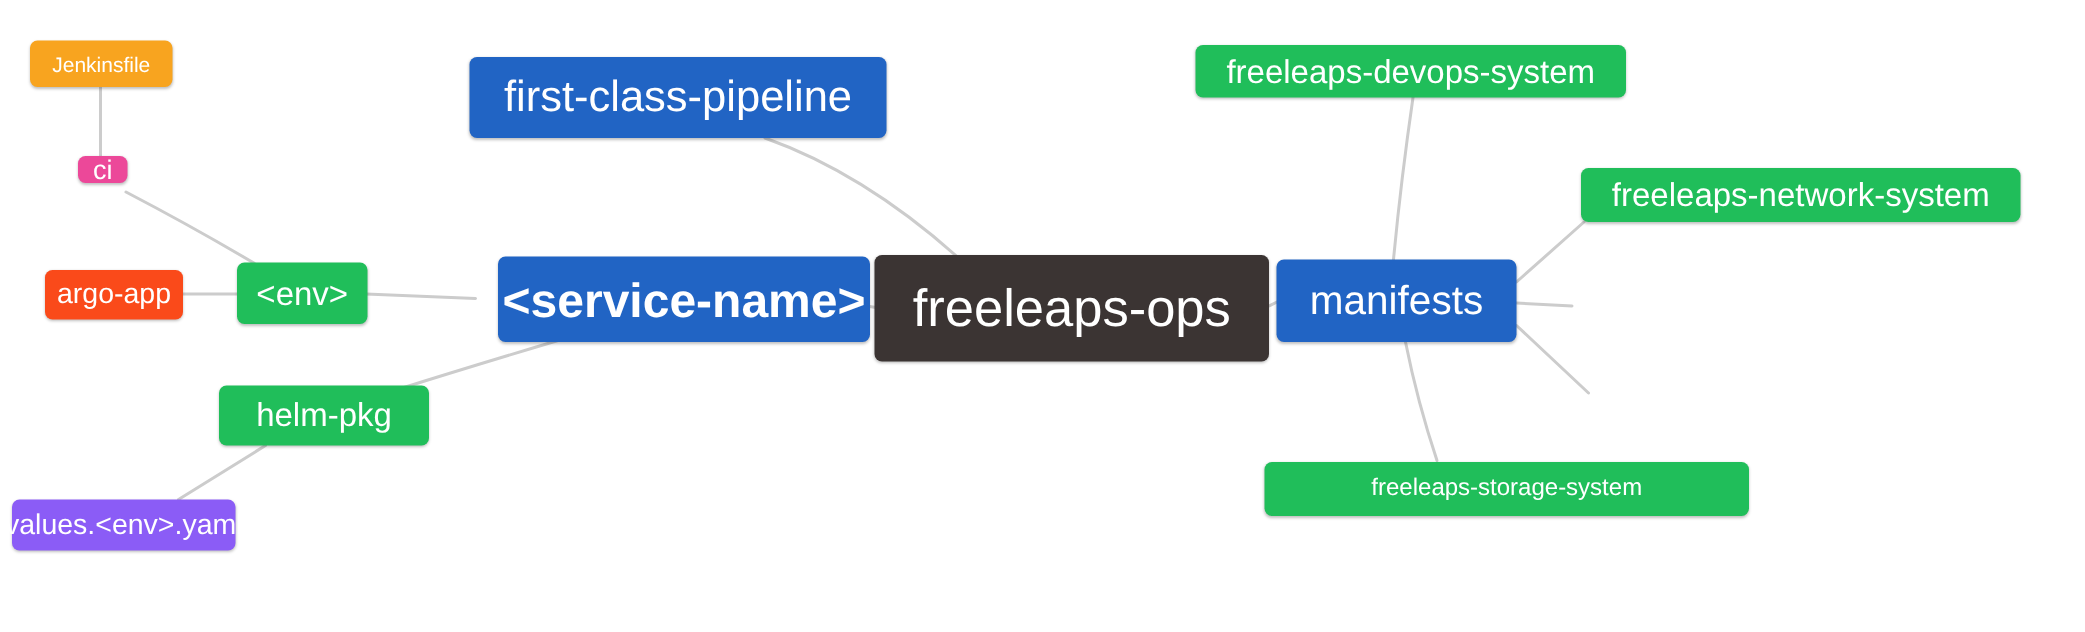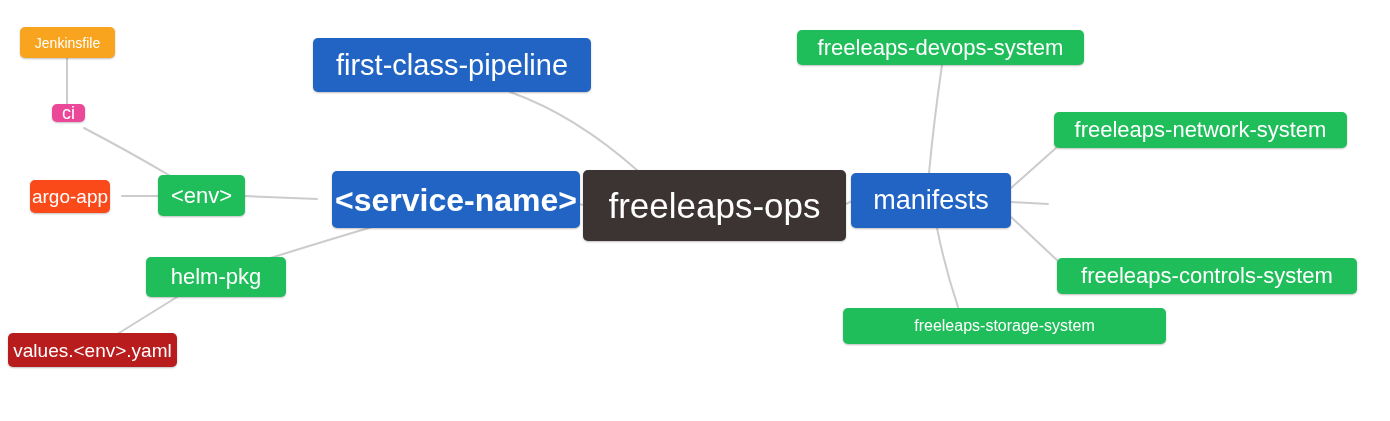--- a/index.html
+++ b/index.html
@@ -62,38 +62,37 @@
     <path d="M 1011,188 L 1056,148" style="stroke: rgb(204, 204, 204);"></path>
     <path d="M 1011,202 L 1048,204" style="stroke: rgb(204, 204, 204);"></path>
     <path d="M 1011,217 L 1059,262" style="stroke: rgb(204, 204, 204);"></path>
     <path d="M 937,228 Q 945,268 958,307" style="stroke: rgb(204, 204, 204);"></path>
   </svg>
 
   <div class="node" style="left: 20px; top: 27px; width: 95px; height: 31px; font-size: 14px; background-color: rgb(248, 164, 31);">Jenkinsfile</div>
 
   <div class="node" style="left: 52px; top: 104px; width: 33px; height: 18px; font-size: 18px; background-color: #ec4899;">ci</div>
 
-  <div class="node" style="left: 30px; top: 180px; width: 80px; height: 33px; font-size: 19px; background-color: rgb(250, 74, 26);">argo-app</div>
+  <div class="node" style="left: 30px; top: 180px; width: 92px; height: 33px; font-size: 19px; background-color: rgb(250, 74, 26);">argo-app</div>
 
   <div class="node" style="left: 158px; top: 175px; width: 87px; height: 41px; font-size: 22px; background-color: rgb(32, 190, 90);">&lt;env&gt;</div>
 
   <div class="node" style="left: 146px; top: 257px; width: 140px; height: 40px; font-size: 22px; background-color: rgb(32, 190, 90);">helm-pkg</div>
 
-  <div class="node" style="left: 8px; top: 333px; width: 169px; height: 34px; font-size: 19px; background-color: #b91c1c;">values.&lt;env&gt;.yaml</div>
+  <div class="node" style="left: 8px; top: 333px; width: 149px; height: 34px; font-size: 19px; background-color: #8b5cf6;">values.&lt;env&gt;.yaml</div>
 
   <div class="node" style="left: 313px; top: 38px; width: 278px; height: 54px; font-size: 29px; background-color: rgb(33, 100, 196);">first-class-pipeline</div>
 
   <div class="node" style="left: 332px; top: 171px; width: 248px; height: 57px; font-size: 32px; background-color: rgb(33, 100, 196); font-weight: bold;">&lt;service-name&gt;</div>
 
   <div class="node" style="left: 583px; top: 170px; width: 263px; height: 71px; font-size: 35px; background-color: rgb(59, 52, 51);">freeleaps-ops</div>
 
   <div class="node" style="left: 851px; top: 173px; width: 160px; height: 55px; font-size: 27px; background-color: rgb(33, 100, 196);">manifests</div>
 
   <div class="node" style="left: 797px; top: 30px; width: 287px; height: 35px; font-size: 22px; background-color: rgb(32, 190, 90);">freeleaps-devops-system</div>
 
   <div class="node" style="left: 1054px; top: 112px; width: 293px; height: 36px; font-size: 22px; background-color: rgb(32, 190, 90);">freeleaps-network-system</div>
 
 
-  <div class="node" style="left: 1057px; top: 258px; width: 300px; height: 36px; font-size: 22px; background-color: rgb(32, 190, 90);">freeleaps-controls-system</div>
 
   <div class="node" style="left: 816px; top: 308px; width: 323px; height: 36px; font-size: 16px; background-color: rgb(32, 190, 90); margin-left: 27px;">freeleaps-storage-system</div>
 
 </div>
 
 </body></html>

